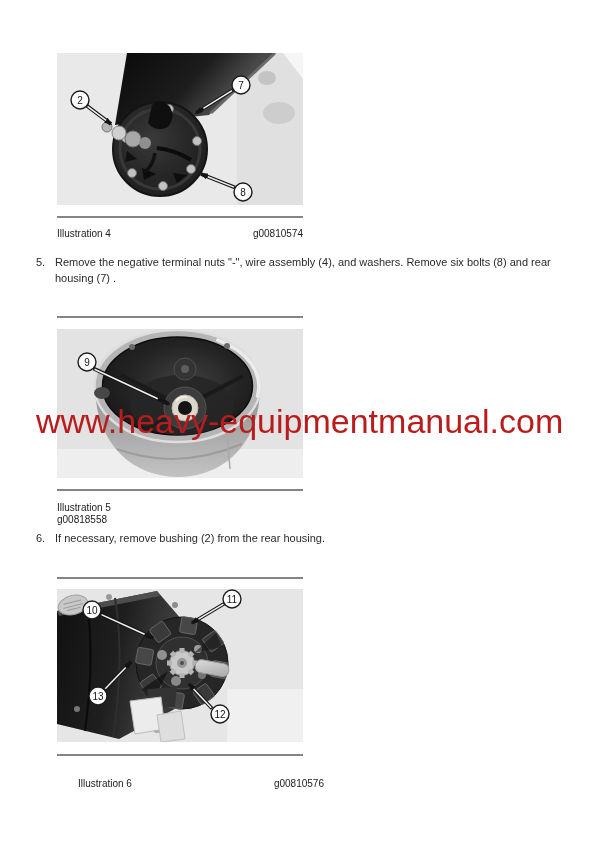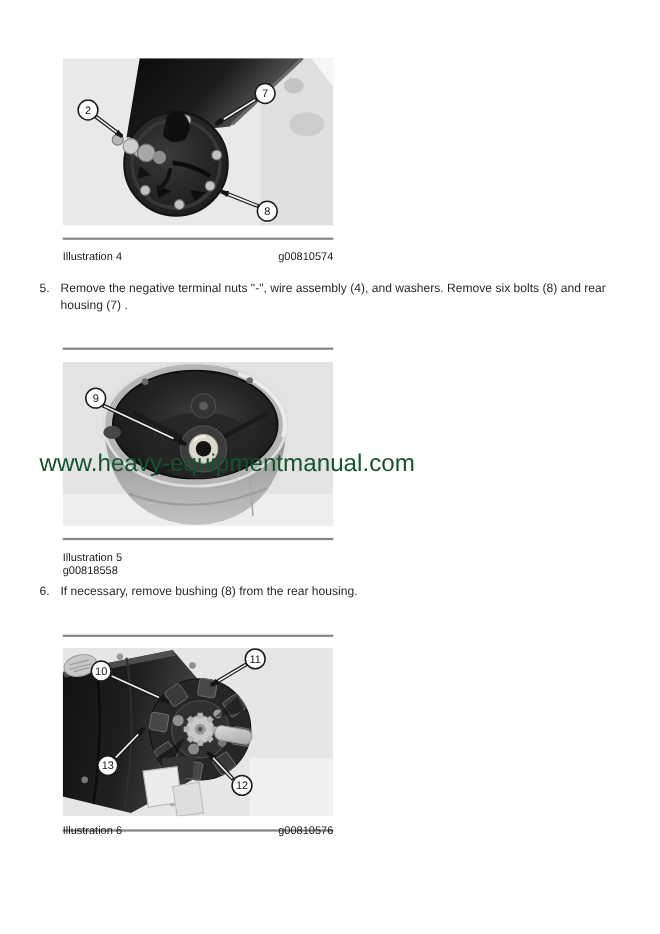--- a/index.html
+++ b/index.html
@@ -11,30 +11,30 @@
   .caption-row{
     position:absolute;left:57px;width:246px;display:flex;
     justify-content:space-between;font-size:10px;color:#1b1b1b;line-height:12px;
   }
   .step{
     position:absolute;left:36px;display:flex;font-size:11px;line-height:16px;color:#2a2a2a;
   }
   .step-num{width:19px;flex-shrink:0;}
   .step-text{width:522px;}
   .watermark{
-    position:absolute;left:36px;top:404px;font-size:22px;line-height:34px;
-    color:#14532d;white-space:nowrap;z-index:5;text-align:center;
+    position:absolute;left:36px;top:404px;font-size:34px;line-height:34px;
+    color:#b91c1c;white-space:nowrap;z-index:5;text-align:center;
   }
   svg.photo{position:absolute;display:block;}
   #fig4-photo{left:57px;top:53px;}
   #fig5-photo{left:57px;top:329px;}
   #fig6-photo{left:57px;top:589px;}
   #rule-a{top:216px;} #rule-b{top:316px;} #rule-c{top:489px;}
   #rule-d{top:577px;} #rule-e{top:754px;}
-  #cap4{top:228px;gap:38px;} #cap5{top:502px;flex-direction:column;} #cap6{top:750px;}
+  #cap4{top:228px;gap:38px;} #cap5{top:502px;flex-direction:column;} #cap6{top:778px;margin-left:21px;}
   #step5{top:254px;} #step6{top:530px;}
   .callout-num{font-size:10px;fill:#141414;}
   .callout-circle{fill:#fdfdfd;stroke:#1c1c1c;stroke-width:1.4;}
   .arrow-shaft{stroke:#161616;stroke-width:3.6;fill:none;}
   .arrow-over{stroke:#f1f1f1;stroke-width:1.5;fill:none;}
 </style>
 </head>
 <body>
 
 <svg id="fig4-photo" class="photo" width="246" height="152" viewBox="0 0 246 152">
@@ -183,21 +183,21 @@
 </svg>
 
 <div id="rule-c" class="rule"></div>
 <div id="cap5" class="caption-row">
   <span>Illustration 5</span>
   <span>g00818558</span>
 </div>
 
 <div id="step6" class="step">
   <span class="step-num">6.</span>
-  <span class="step-text">If necessary, remove bushing (8) from the rear housing.</span>
+  <span class="step-text">If necessary, remove bushing (2) from the rear housing.</span>
 </div>
 
 <div id="rule-d" class="rule"></div>
 
 <svg id="fig6-photo" class="photo" width="246" height="153" viewBox="0 0 246 153">
   <defs>
     <linearGradient id="bodyC" x1="0" y1="0" x2="1" y2="0.25">
       <stop offset="0" stop-color="#101010"></stop>
         <stop offset="0.5" stop-color="#1f1f1f"></stop>
       <stop offset="0.85" stop-color="#3f3f3f"></stop>

